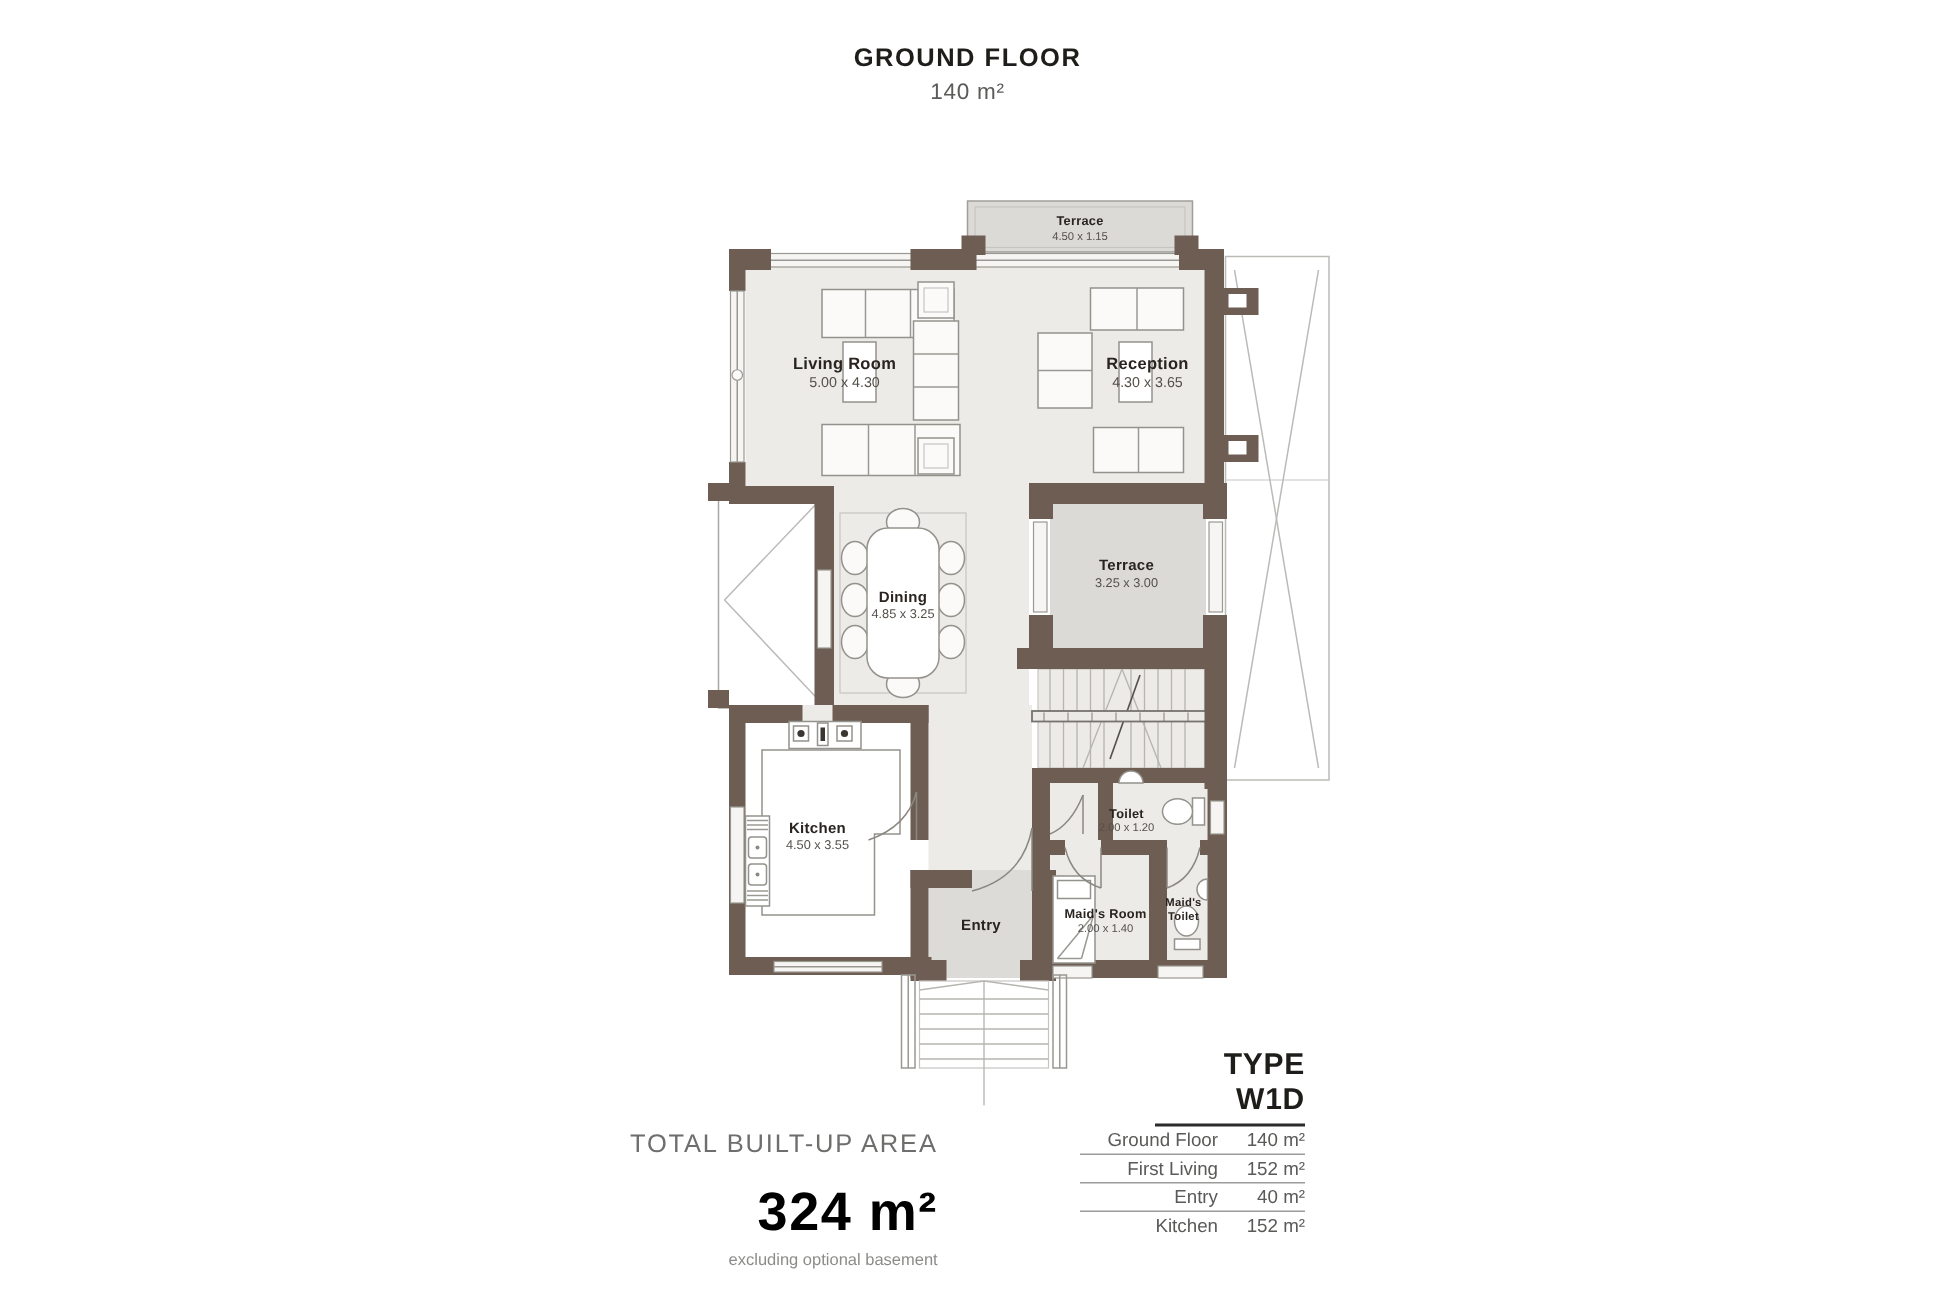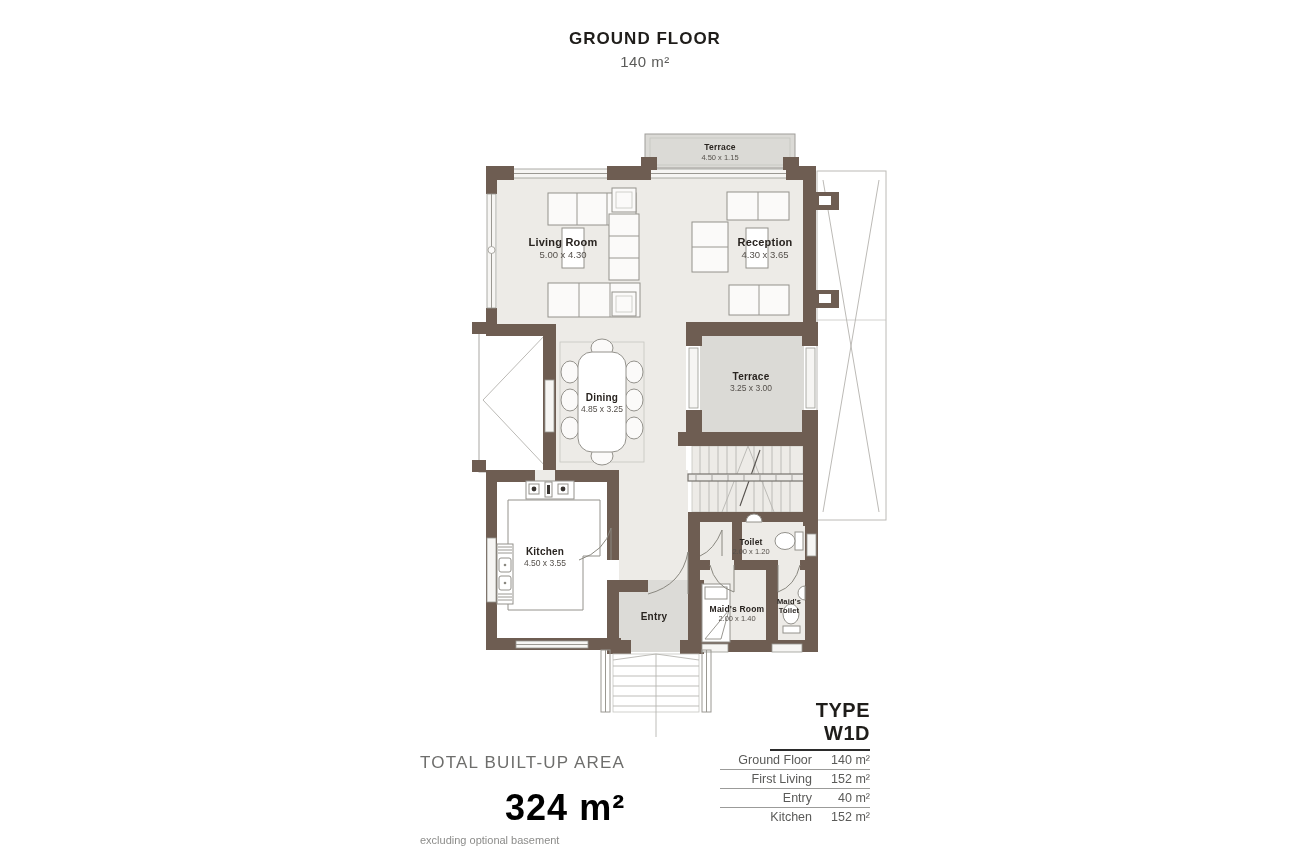--- a/index.html
+++ b/index.html
@@ -5,21 +5,21 @@
   html,body{margin:0;padding:0;background:#ffffff;}
   .canvas{position:relative;width:1300px;height:867px;background:#ffffff;overflow:hidden;
           font-family:"Liberation Sans",sans-serif;}
   
   .title-block{position:absolute;left:645px;top:29px;transform:translateX(-50%);text-align:center;}
   .title-block .floor{font-size:17px;font-weight:bold;letter-spacing:1px;color:#1f1d1a;}
   .title-block .area{font-size:15px;color:#5b5b59;margin-top:4px;letter-spacing:.5px;}
   .summary-block{position:absolute;left:420px;top:753px;}
   .summary-block .heading{font-size:17px;color:#6e6e6c;letter-spacing:1.2px;}
   .summary-block .value{font-size:36px;font-weight:bold;color:#000000;letter-spacing:1px;margin-top:14px;text-align:right;}
-  .summary-block .note{font-size:11px;color:#8c8c8a;margin-top:5px;}
+  .summary-block .note{font-size:11px;color:#8c8c8a;margin-top:5px;text-align:right;}
   .type-table{position:absolute;left:720px;top:699px;width:150px;}
   .type-table .tbl-title{font-size:20px;font-weight:bold;color:#1f1d1a;text-align:right;
         letter-spacing:.5px;padding-bottom:4px;border-bottom:2px solid #2b2b2b;margin-left:50px;}
   .type-table .row{display:flex;align-items:center;height:18px;border-bottom:1px solid #9b9b99;
         font-size:12.5px;color:#5a5a58;}
   .type-table .row:last-child{border-bottom:none;}
   .type-table .row .lbl{flex:1;text-align:right;padding-right:12px;}
   .type-table .row .val{width:46px;text-align:right;}
   
   svg{position:absolute;left:0;top:0;}

